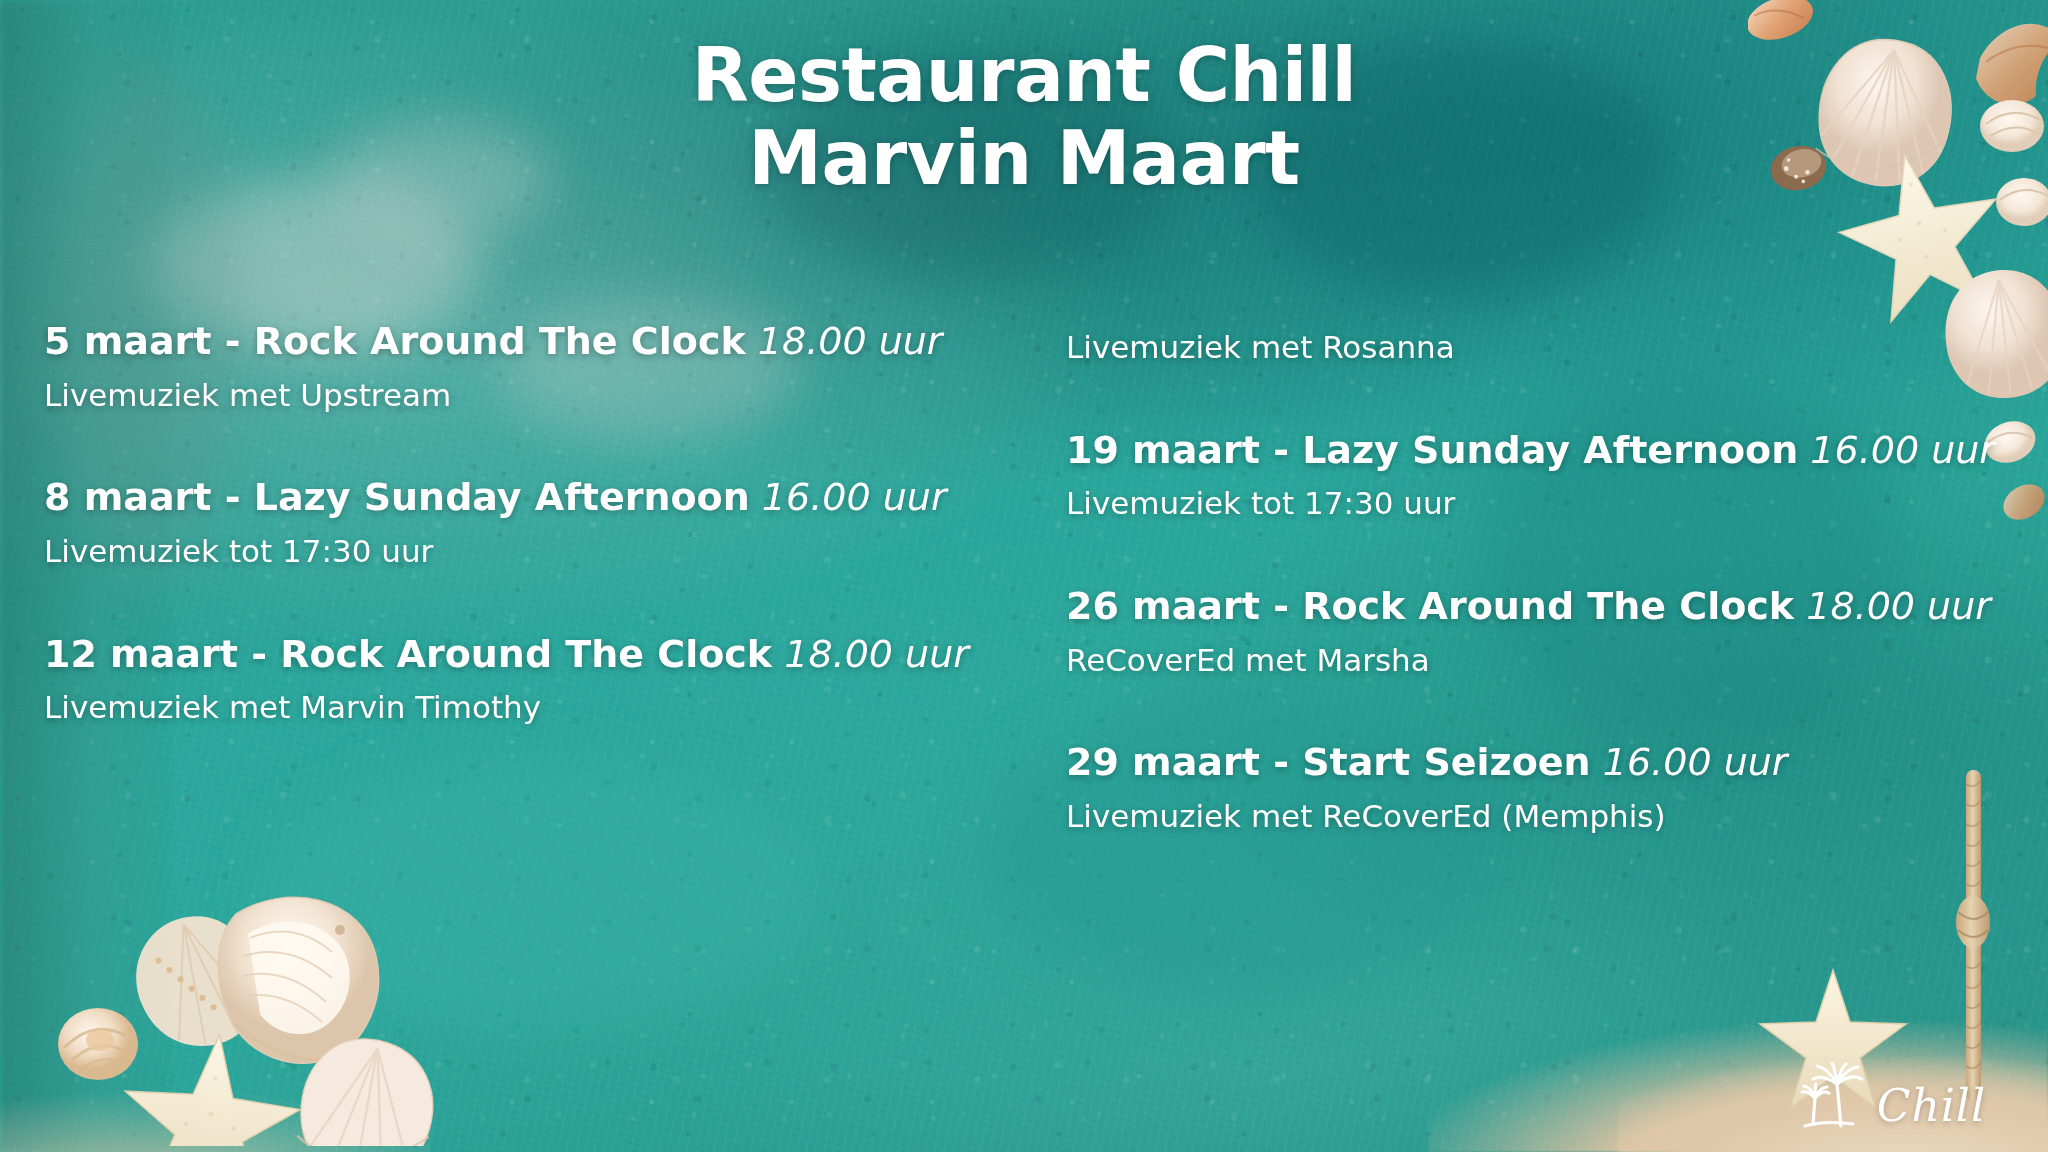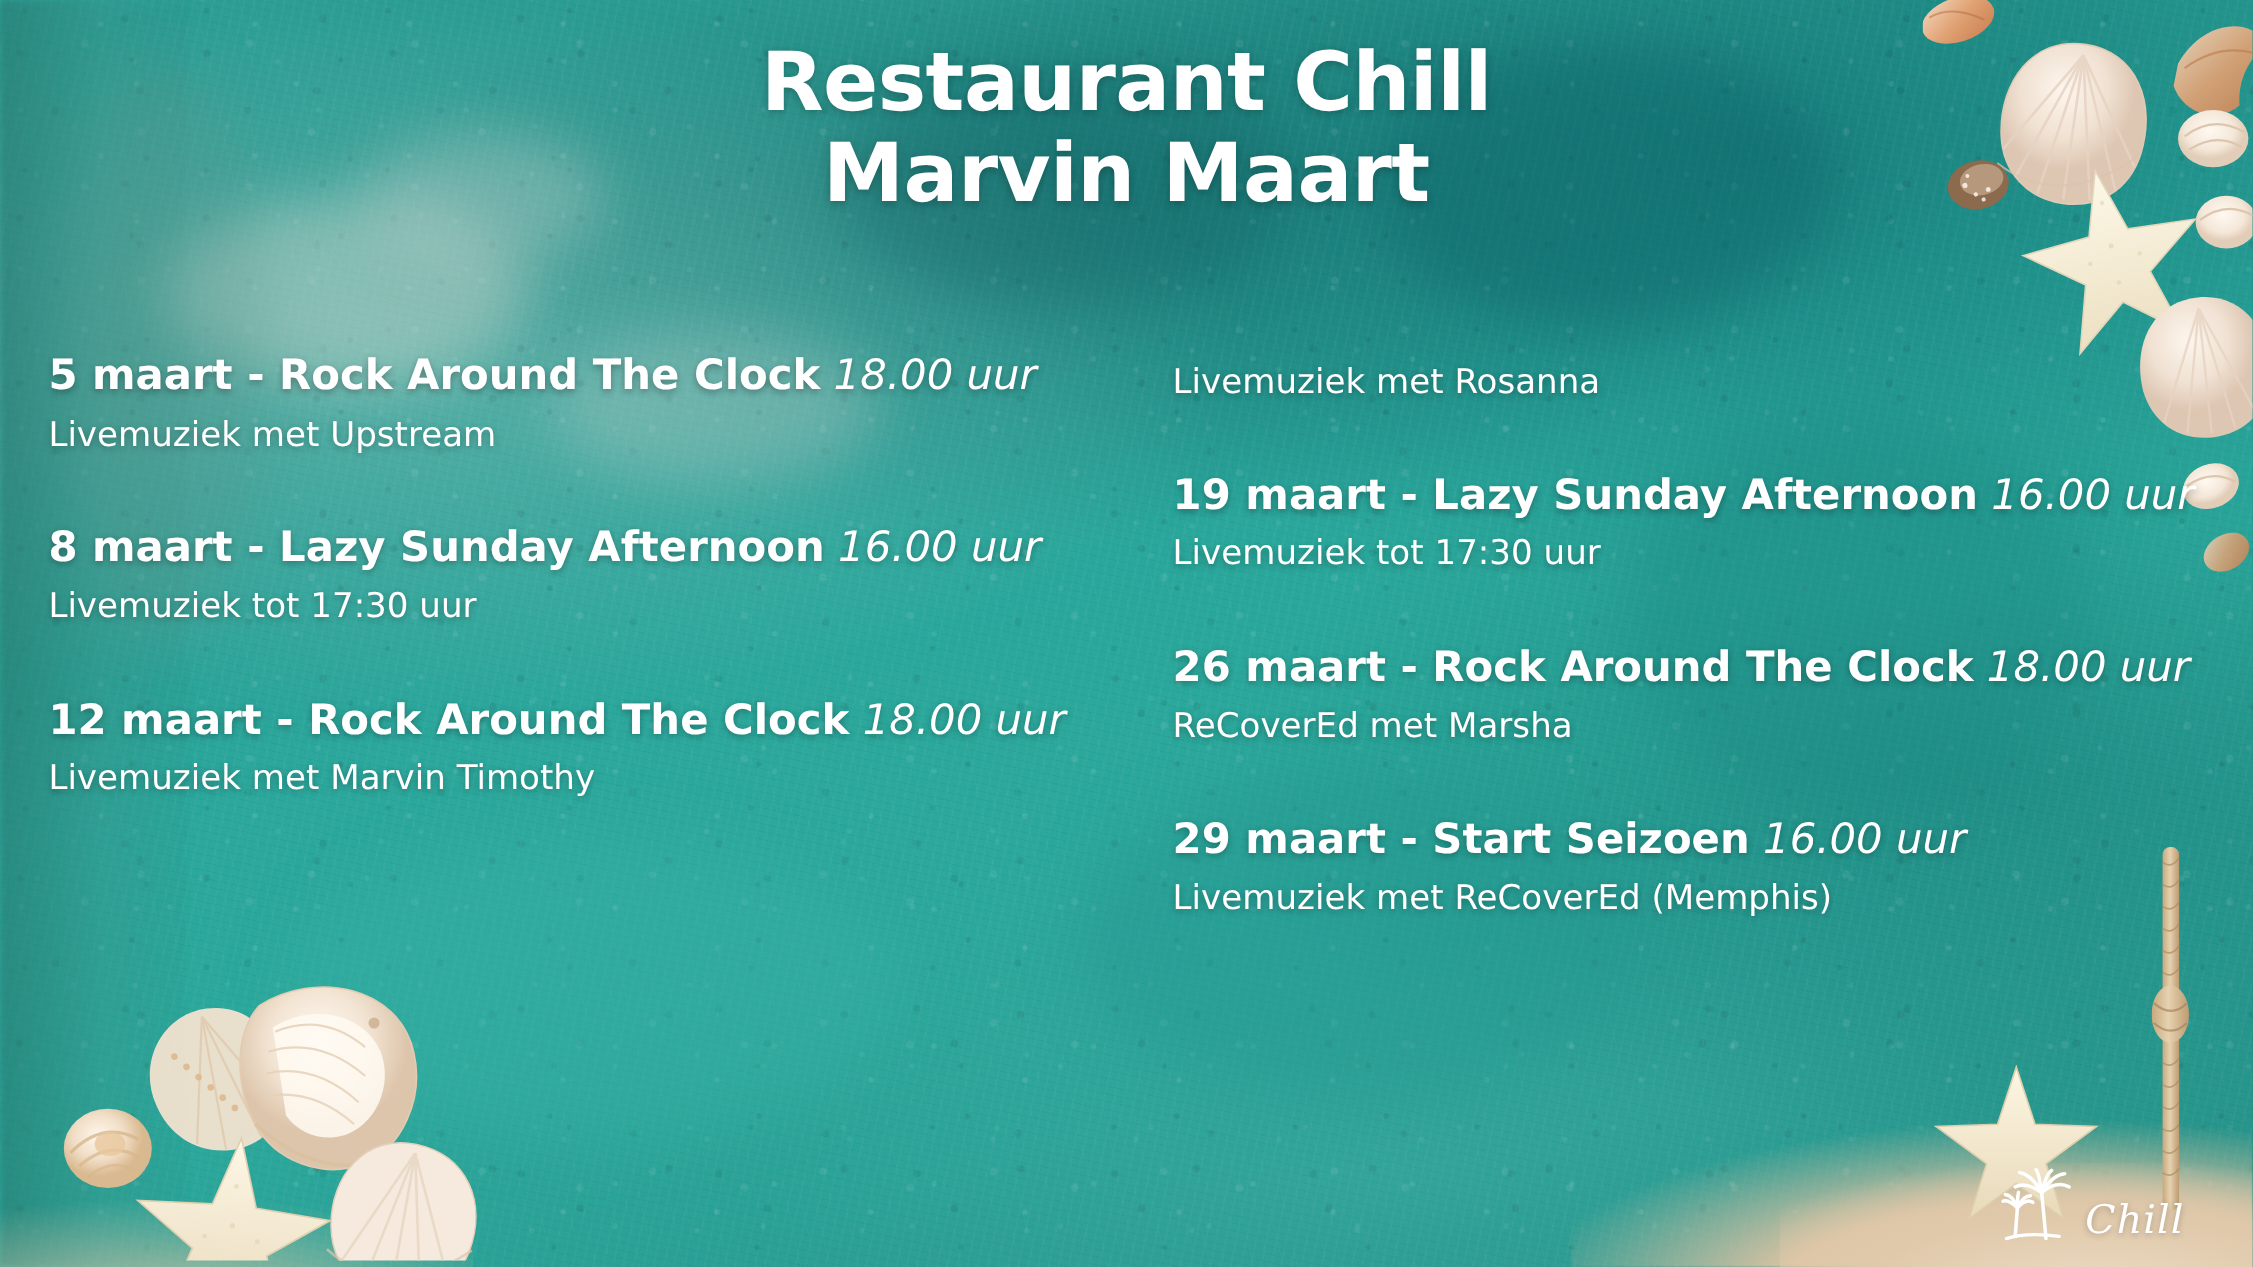--- a/index.html
+++ b/index.html
@@ -120,21 +120,21 @@
 
   
   .logo {
     position:absolute; right:62px; bottom:24px; z-index:8;
     display:flex; align-items:flex-end; gap:6px;
   }
   .logo .script {
     color:#ffffff;
     font-family:"DejaVu Serif", serif;
     font-style:italic;
-    font-size:36px;
+    font-size:44px;
     line-height:1;
     letter-spacing:1px;
     text-shadow:0 2px 6px rgba(0,0,0,.25);
   }
 
   
   .deco { position:absolute; pointer-events:none; z-index:4; }
 
   
   .sand {

